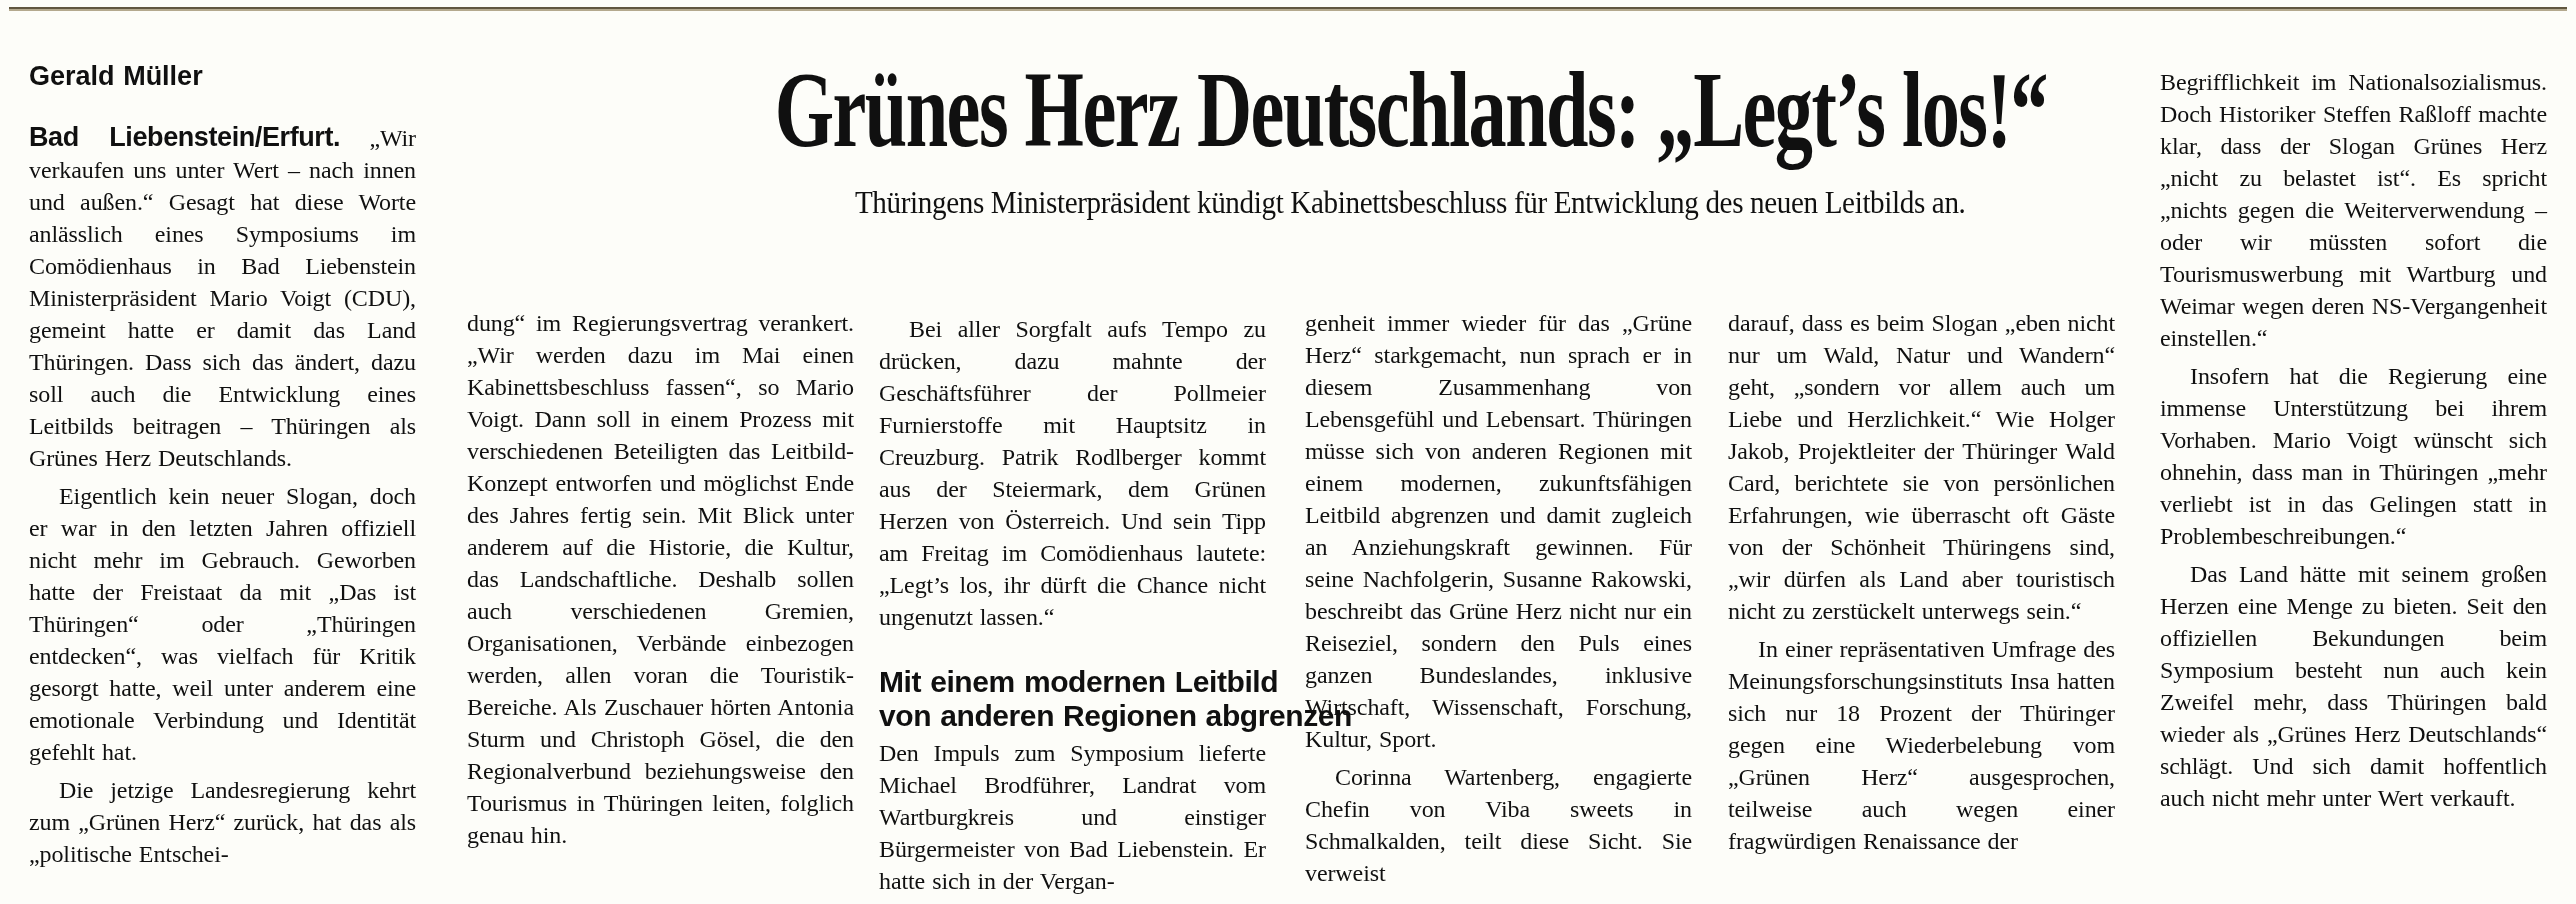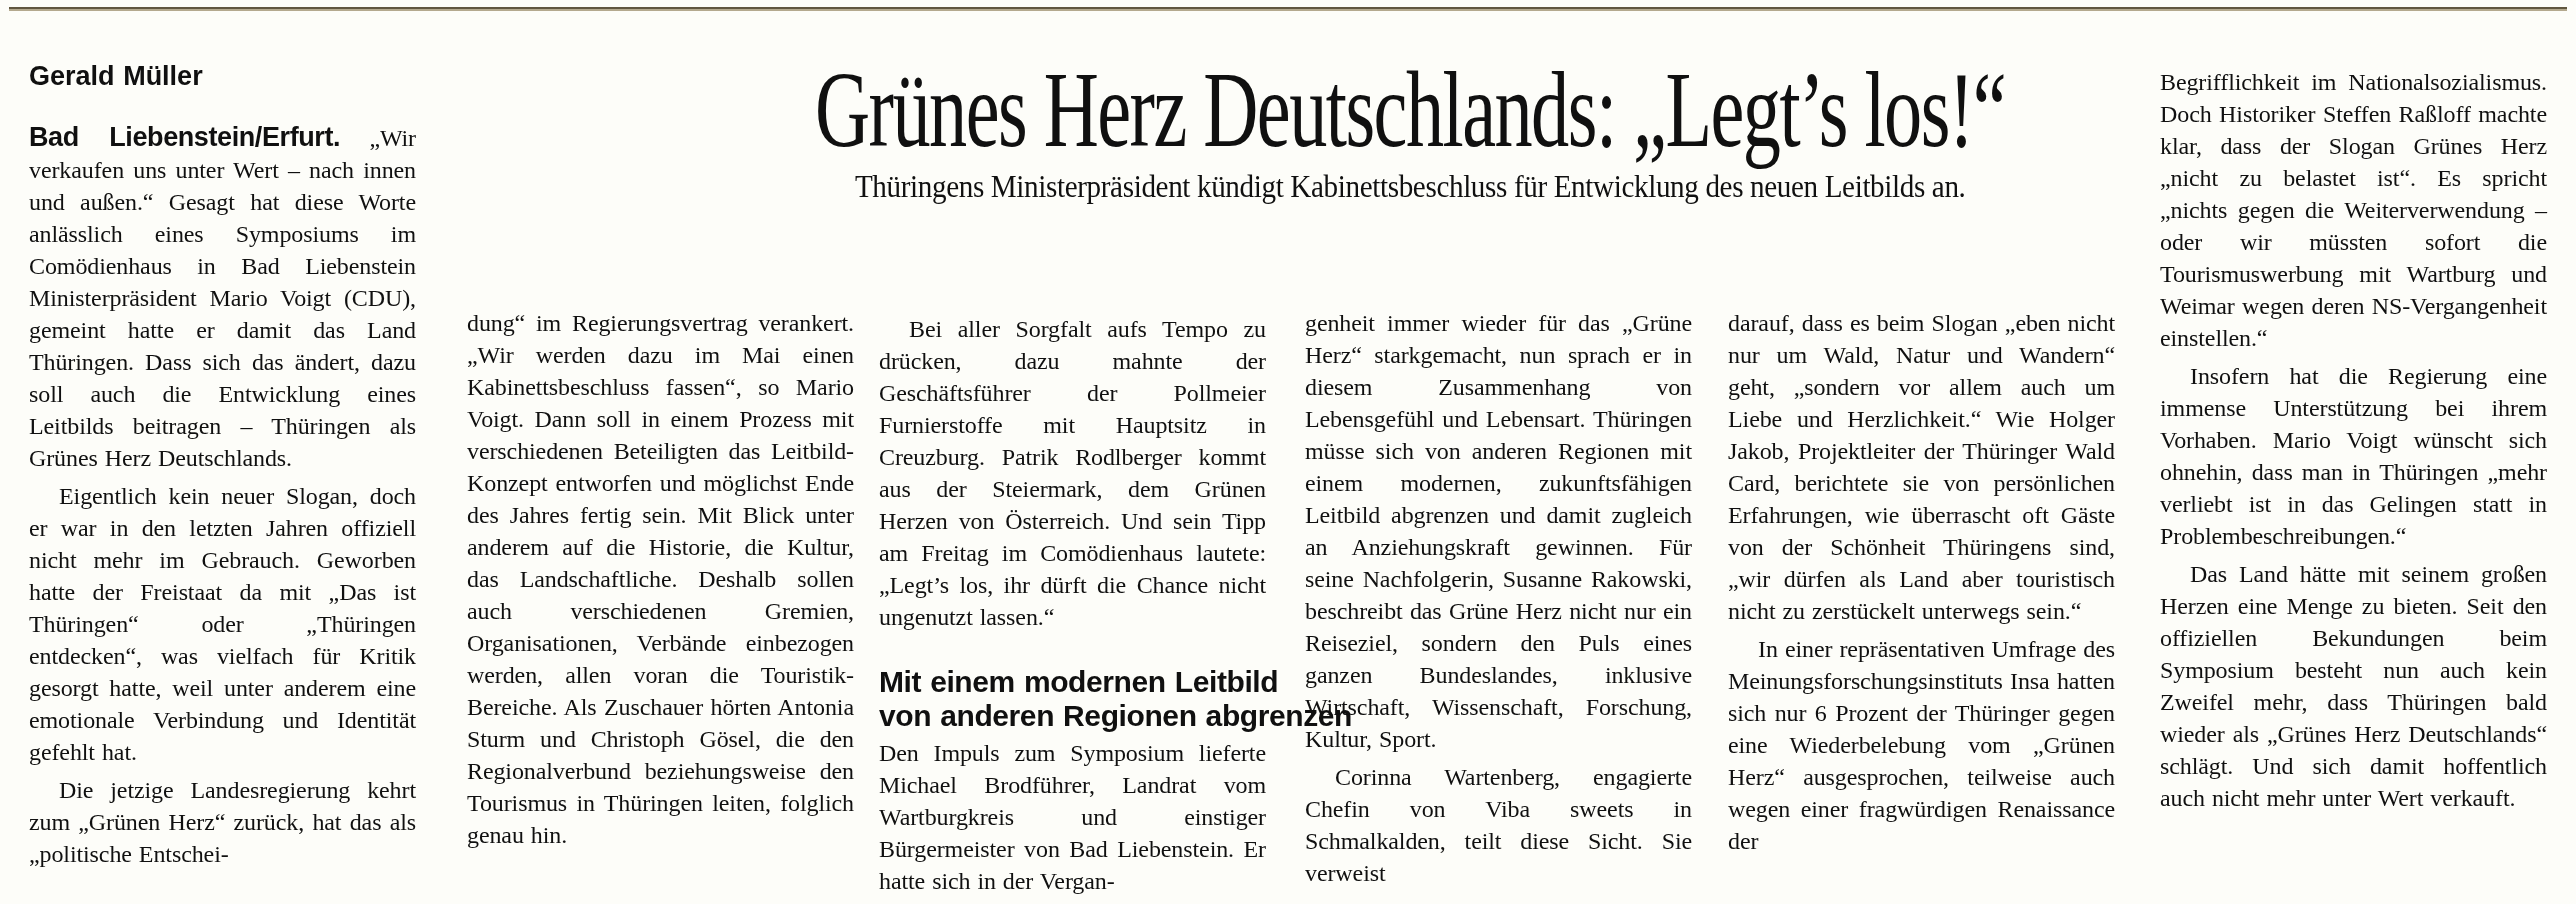--- a/index.html
+++ b/index.html
@@ -68,29 +68,30 @@
     top: 56px;
     width: 1911px;
     text-align: center;
   }
   .headline {
     font-family: "Liberation Serif", "DejaVu Serif", serif;
     font-size: 109px;
     line-height: 108px;
     white-space: nowrap;
     margin: 0;
-    font-weight: normal;
+    font-weight: bold;
   }
   .headline .squeeze {
     display: inline-block;
     transform: scaleX(0.70);
     transform-origin: 50% 50%;
     letter-spacing: -2.2px;
   }
   .subtitle {
+    margin-top: 16px;
     font-family: "Liberation Serif", "DejaVu Serif", serif;
     font-size: 32px;
     line-height: 45px;
     font-weight: normal;
   }
   .subtitle .line { display: block; white-space: nowrap; }
   .subtitle .squeeze {
     display: inline-block;
     transform: scaleX(0.91);
     transform-origin: 50% 50%;
@@ -144,21 +145,21 @@
     <p>Den Impuls zum Symposium lieferte Michael Brodführer, Landrat vom Wartburgkreis und einstiger Bürgermeister von Bad Liebenstein. Er hatte sich in der Vergan-</p>
   </div>
 
   <div class="col col-4">
     <p>genheit immer wieder für das „Grüne Herz“ starkgemacht, nun sprach er in diesem Zusammenhang von Lebensgefühl und Lebensart. Thüringen müsse sich von anderen Regionen mit einem modernen, zukunftsfähigen Leitbild abgrenzen und damit zugleich an Anziehungskraft gewinnen. Für seine Nachfolgerin, Susanne Rakowski, beschreibt das Grüne Herz nicht nur ein Reiseziel, sondern den Puls eines ganzen Bundeslandes, inklusive Wirtschaft, Wissenschaft, Forschung, Kultur, Sport.</p>
     <p class="indent">Corinna Wartenberg, engagierte Chefin von Viba sweets in Schmalkalden, teilt diese Sicht. Sie verweist</p>
   </div>
 
   <div class="col col-5">
     <p>darauf, dass es beim Slogan „eben nicht nur um Wald, Natur und Wandern“ geht, „sondern vor allem auch um Liebe und Herzlichkeit.“ Wie Holger Jakob, Projektleiter der Thüringer Wald Card, berichtete sie von persönlichen Erfahrungen, wie überrascht oft Gäste von der Schönheit Thüringens sind, „wir dürfen als Land aber touristisch nicht zu zerstückelt unterwegs sein.“</p>
-    <p class="indent">In einer repräsentativen Umfrage des Meinungsforschungsinstituts Insa hatten sich nur 6 Prozent der Thüringer gegen eine Wiederbelebung vom „Grünen Herz“ ausgesprochen, teilweise auch wegen einer fragwürdigen Renaissance der</p>
+    <p class="indent">In einer repräsentativen Umfrage des Meinungsforschungsinstituts Insa hatten sich nur 18 Prozent der Thüringer gegen eine Wiederbelebung vom „Grünen Herz“ ausgesprochen, teilweise auch wegen einer fragwürdigen Renaissance der</p>
   </div>
 
   <div class="col col-6">
     <p>Begrifflichkeit im Nationalsozialismus. Doch Historiker Steffen Raßloff machte klar, dass der Slogan Grünes Herz „nicht zu belastet ist“. Es spricht „nichts gegen die Weiterverwendung – oder wir müssten sofort die Tourismuswerbung mit Wartburg und Weimar wegen deren NS-Vergangenheit einstellen.“</p>
     <p class="indent">Insofern hat die Regierung eine immense Unterstützung bei ihrem Vorhaben. Mario Voigt wünscht sich ohnehin, dass man in Thüringen „mehr verliebt ist in das Gelingen statt in Problembeschreibungen.“</p>
     <p class="indent">Das Land hätte mit seinem großen Herzen eine Menge zu bieten. Seit den offiziellen Bekundungen beim Symposium besteht nun auch kein Zweifel mehr, dass Thüringen bald wieder als „Grünes Herz Deutschlands“ schlägt. Und sich damit hoffentlich auch nicht mehr unter Wert verkauft.</p>
   </div>
 
 </div>
 

